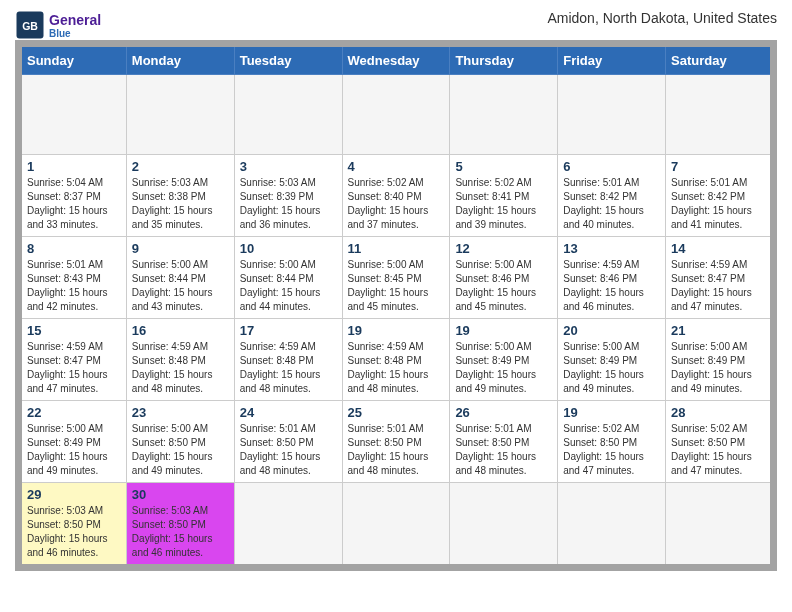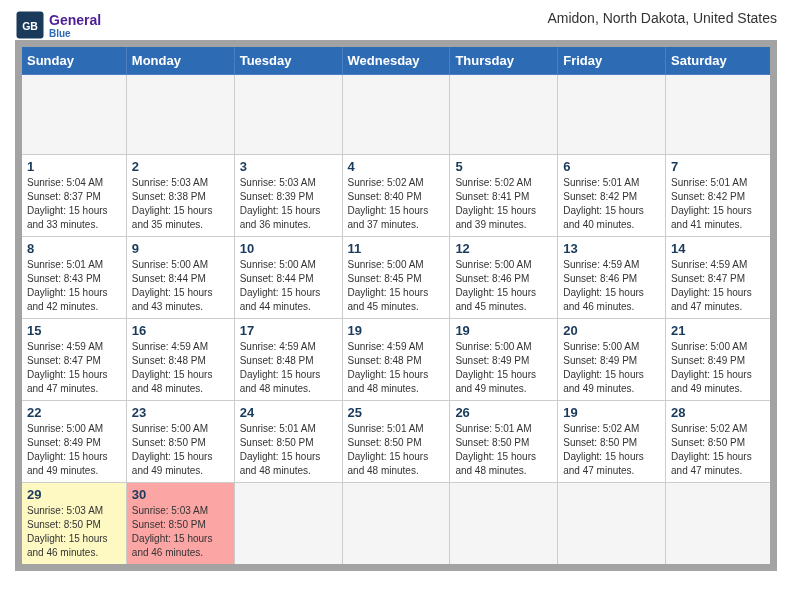--- a/index.html
+++ b/index.html
@@ -234,21 +234,21 @@
         <td>
           <span class="day-num">28</span>
           <div style="font-size: 10px; line-height: 1.4;"><span>Sunrise: 5:02 AM</span><br><span>Sunset: 8:50 PM</span><br><span>Daylight: 15 hours and 47 minutes.</span></div>
         </td>
       </tr>
       <tr class="last-row">
         <td style="background: #fef9c3;">
           <span class="day-num">29</span>
           <div style="font-size: 10px; line-height: 1.4;"><span>Sunrise: 5:03 AM</span><br><span>Sunset: 8:50 PM</span><br><span>Daylight: 15 hours and 46 minutes.</span></div>
         </td>
-        <td style="background: #fca5a5;">
+        <td style="background: #d946ef;">
           <span class="day-num">30</span>
           <div style="font-size: 10px; line-height: 1.4;"><span>Sunrise: 5:03 AM</span><br><span>Sunset: 8:50 PM</span><br><span>Daylight: 15 hours and 46 minutes.</span></div>
         </td>
         <td class="cell-empty" style="background: rgb(245, 245, 245);"></td>
         <td class="cell-empty" style="background: rgb(245, 245, 245);"></td>
         <td class="cell-empty" style="background: rgb(245, 245, 245);"></td>
         <td class="cell-empty" style="background: rgb(245, 245, 245);"></td>
         <td class="cell-empty" style="background: rgb(245, 245, 245);"></td>
       </tr>
     </tbody>

